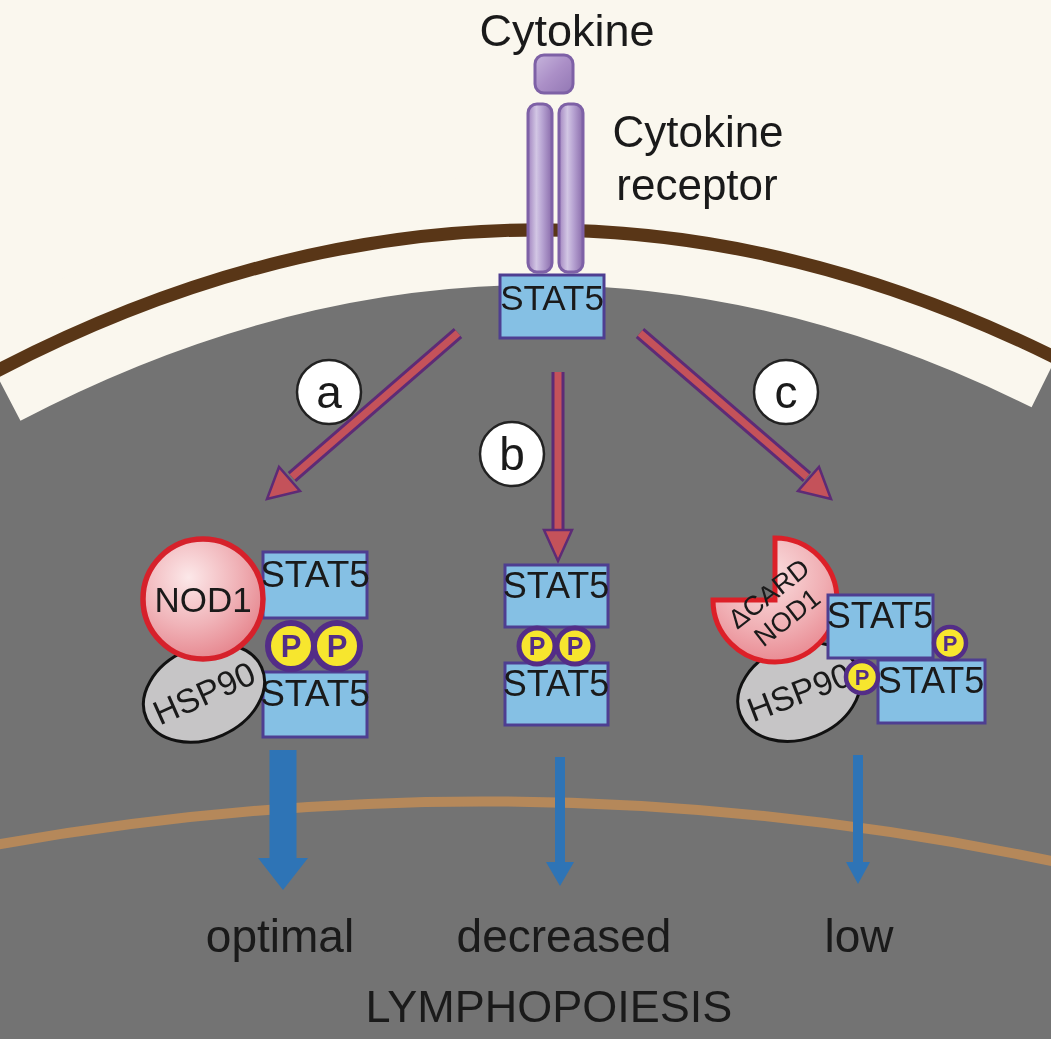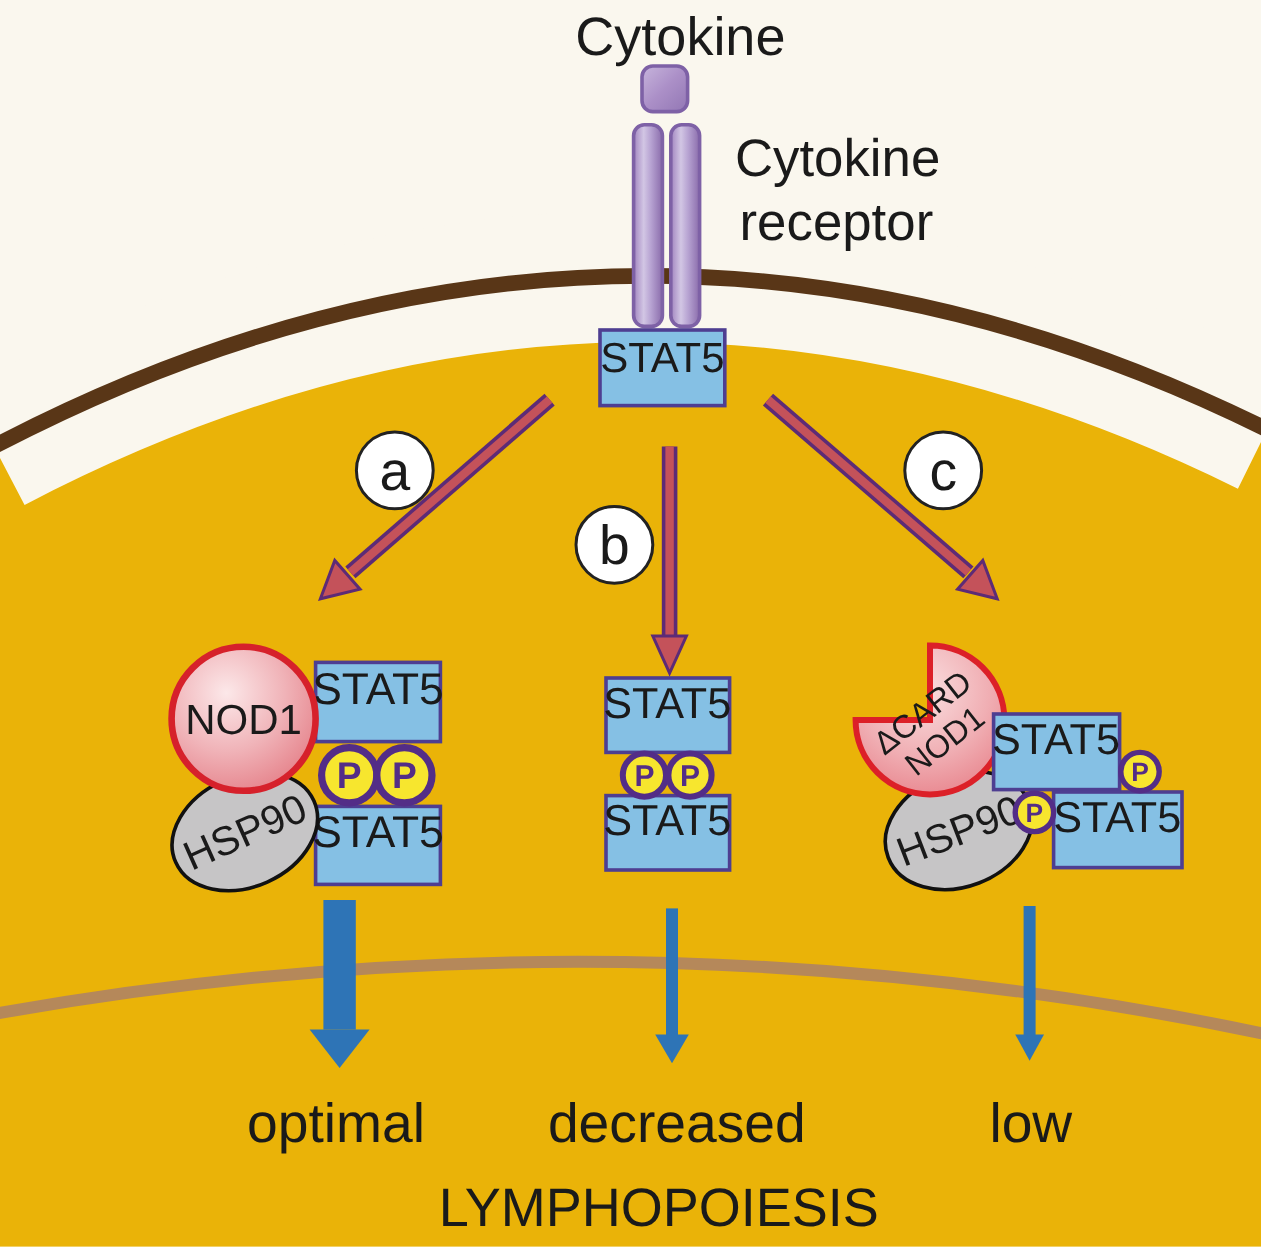--- a/index.html
+++ b/index.html
@@ -1,16 +1,16 @@
 <!DOCTYPE html>
 <html><head>
 <meta charset="utf-8">
 <style>
   html,body{margin:0;padding:0;background:#ffffff;}
-  .stage{position:relative;width:1051px;height:1039px;background:#eab308;overflow:hidden;
+  .stage{position:relative;width:1051px;height:1039px;background:#737373;overflow:hidden;
          font-family:"Liberation Sans",sans-serif;}
   svg{display:block;}
   text{font-family:"Liberation Sans",sans-serif;fill:#1a1a1a;}
   .t45{font-size:45px;}
   .t44{font-size:44px;}
   .t46{font-size:46px;}
   .t37{font-size:37px;}
   .t36{font-size:36px;}
   .t35{font-size:35px;}
   .t34{font-size:34px;}

